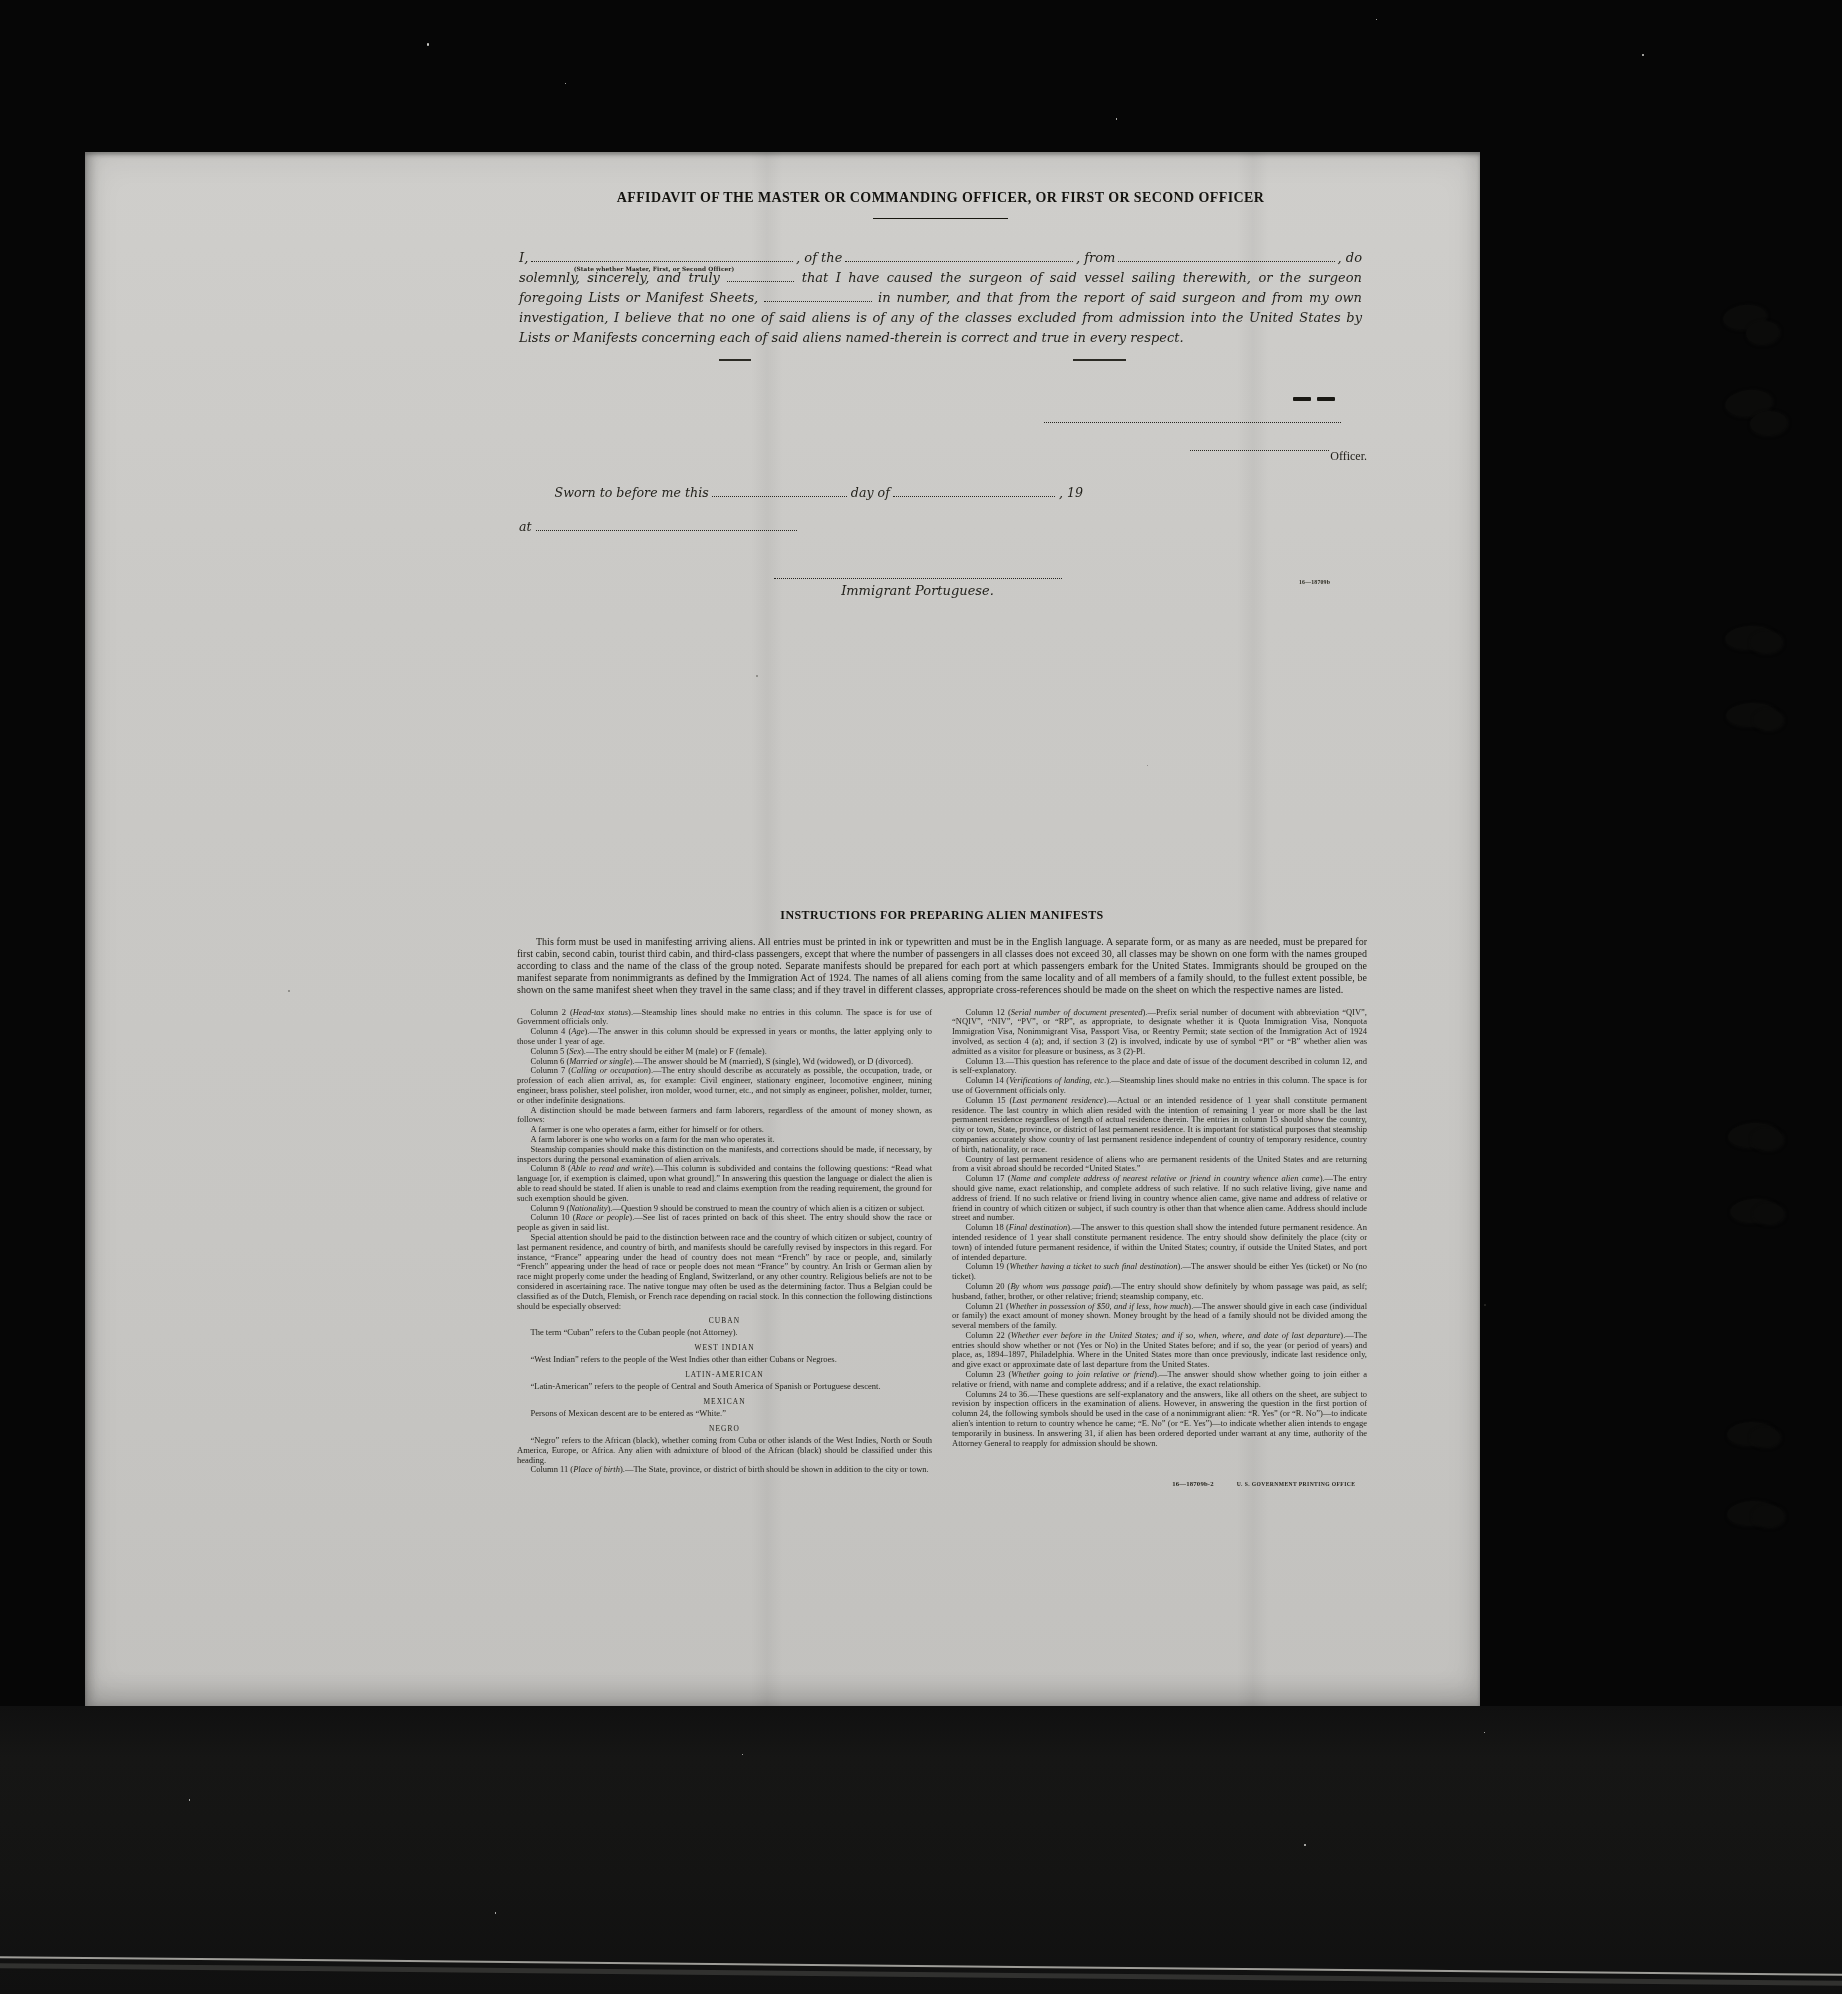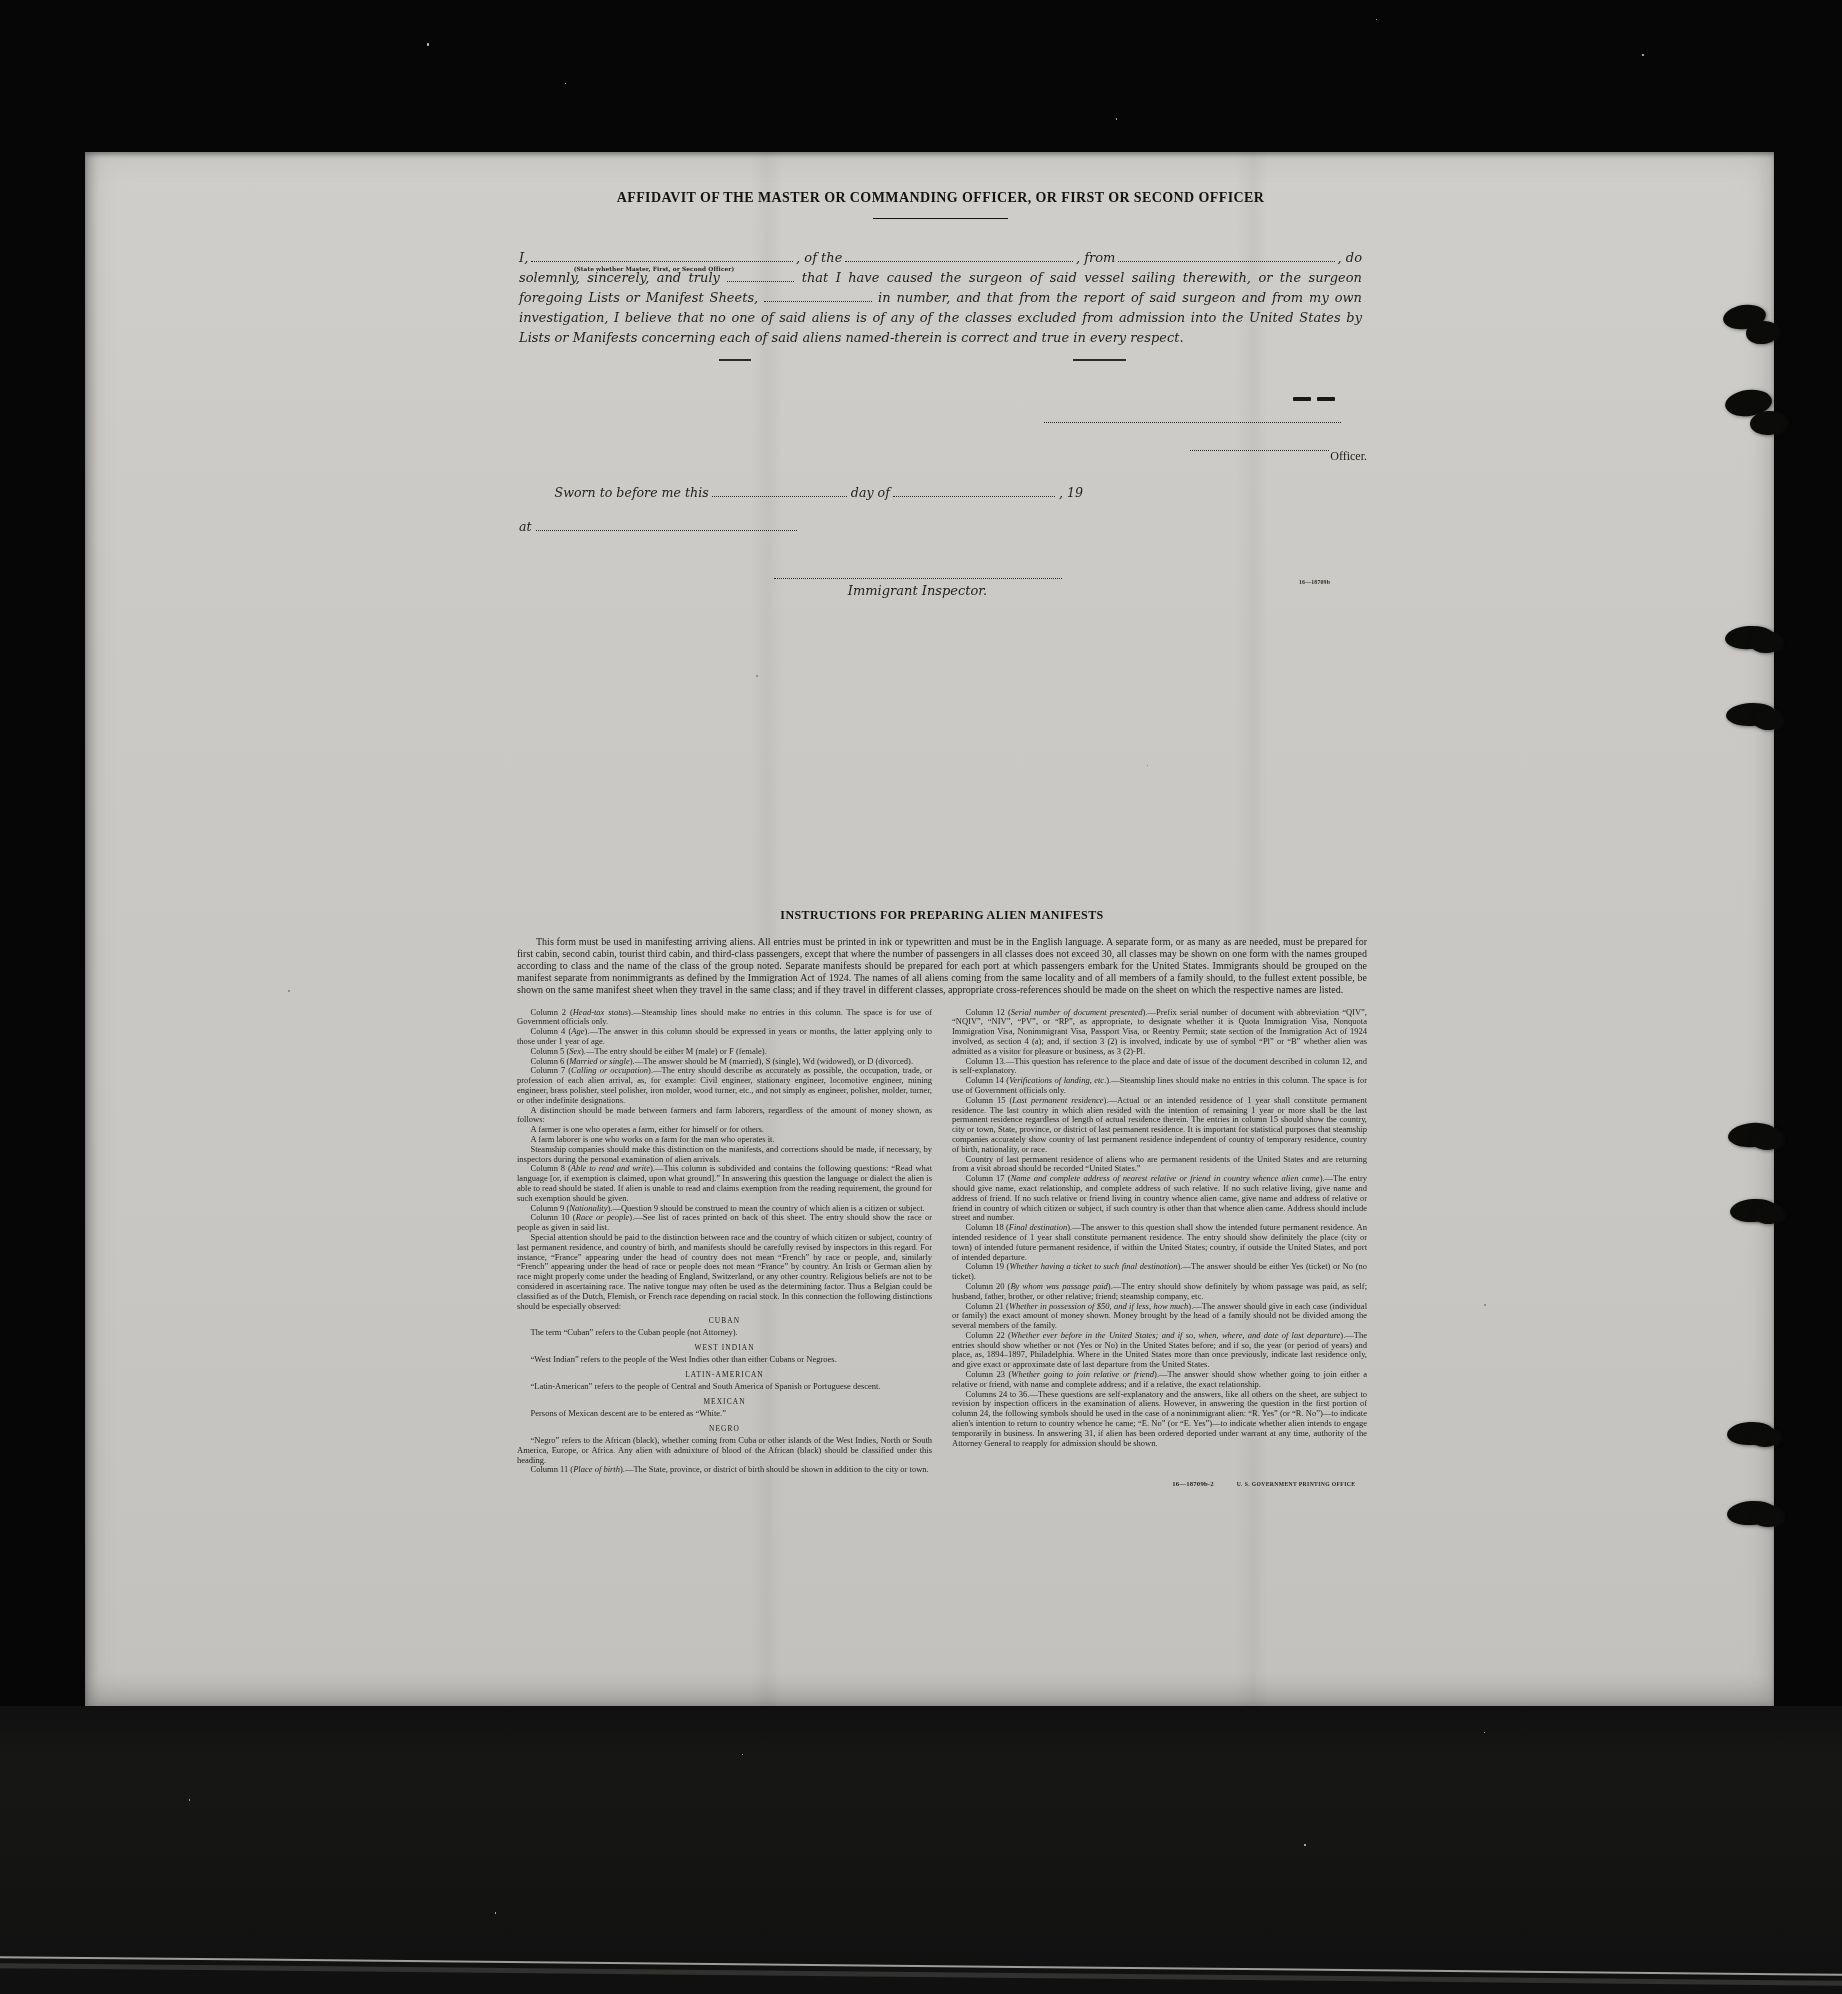--- a/index.html
+++ b/index.html
@@ -20,21 +20,21 @@
     background:#b7b6b0;opacity:.85;transform:rotate(0.55deg);
   }
   .scan-edge-line2{
     position:absolute;left:-10.8px;top:1972px;width:1871px;height:4.5px;
     background:#4c4c49;opacity:.55;transform:rotate(0.55deg);
   }
   .speck{position:absolute;border-radius:50%;background:rgba(240,240,235,.85);}
   .speck.dark{background:rgba(70,68,62,.55);}
   
   .paper{
-    position:absolute;left:85px;top:152px;width:1689px;height:1554px;
+    position:absolute;left:85px;top:152px;width:1395px;height:1554px;
     background:linear-gradient(180deg,#cfcecb 0%,#cac9c6 30%,#c7c6c3 70%,#c2c1be 100%);
     box-shadow:inset 0 0 36px rgba(0,0,0,.10), inset 0 -13.5px 22.5px rgba(0,0,0,.14),
                inset 5.4px 0 8px rgba(0,0,0,.18), inset 0 2.7px 3.6px rgba(0,0,0,.25);
     color:#201f1b;
   }
   .crease{position:absolute;top:0;height:100%;width:31.5px;pointer-events:none;
     background:linear-gradient(90deg,rgba(0,0,0,0) 0%,rgba(0,0,0,.045) 50%,rgba(0,0,0,0) 100%);}
   
   .affidavit-block{position:absolute;left:434px;top:38px;width:843px;}
   .aff-title{
@@ -177,21 +177,21 @@
     <span class="t">day of</span>
     <span class="blank w360"></span>
     <span class="t">, 19</span>
   </div>
   <div class="at-row">
     <span>at</span>
     <span class="blank w580"></span>
   </div>
   <div class="inspector-block">
     <div class="inspector-line"></div>
-    <div class="inspector-label">Immigrant Inspector.</div>
+    <div class="inspector-label">Immigrant Portuguese.</div>
   </div>
   <div class="form-number-top">16—18709b</div>
 
   <div class="instructions-block">
     <div class="ins-heading">INSTRUCTIONS FOR PREPARING ALIEN MANIFESTS</div>
     <div class="ins-intro">This form must be used in manifesting arriving aliens.   All entries must be printed in ink or typewritten and must be in the English language.   A separate form, or as many as are needed, must be prepared for first cabin, second cabin, tourist third cabin, and third-class passengers, except that where the number of passengers in all classes does not exceed 30, all classes may be shown on one form with the names grouped according to class and the name of the class of the group noted.   Separate manifests should be prepared for each port at which passengers embark for the United States.   Immigrants should be grouped on the manifest separate from nonimmigrants as defined by the Immigration Act of 1924.   The names of all aliens coming from the same locality and of all members of a family should, to the fullest extent possible, be shown on the same manifest sheet when they travel in the same class; and if they travel in different classes, appropriate cross-references should be made on the sheet on which the respective names are listed.</div>
     <div class="ins-cols">
       <div class="ins-col" id="left-col">
           <p class="col-para">Column 2 (<i>Head-tax status</i>).—Steamship lines should make no entries in this column.   The space is for use of Government officials only.</p>
           <p class="col-para">Column 4 (<i>Age</i>).—The answer in this column should be expressed in years or months, the latter applying only to those under 1 year of age.</p>

